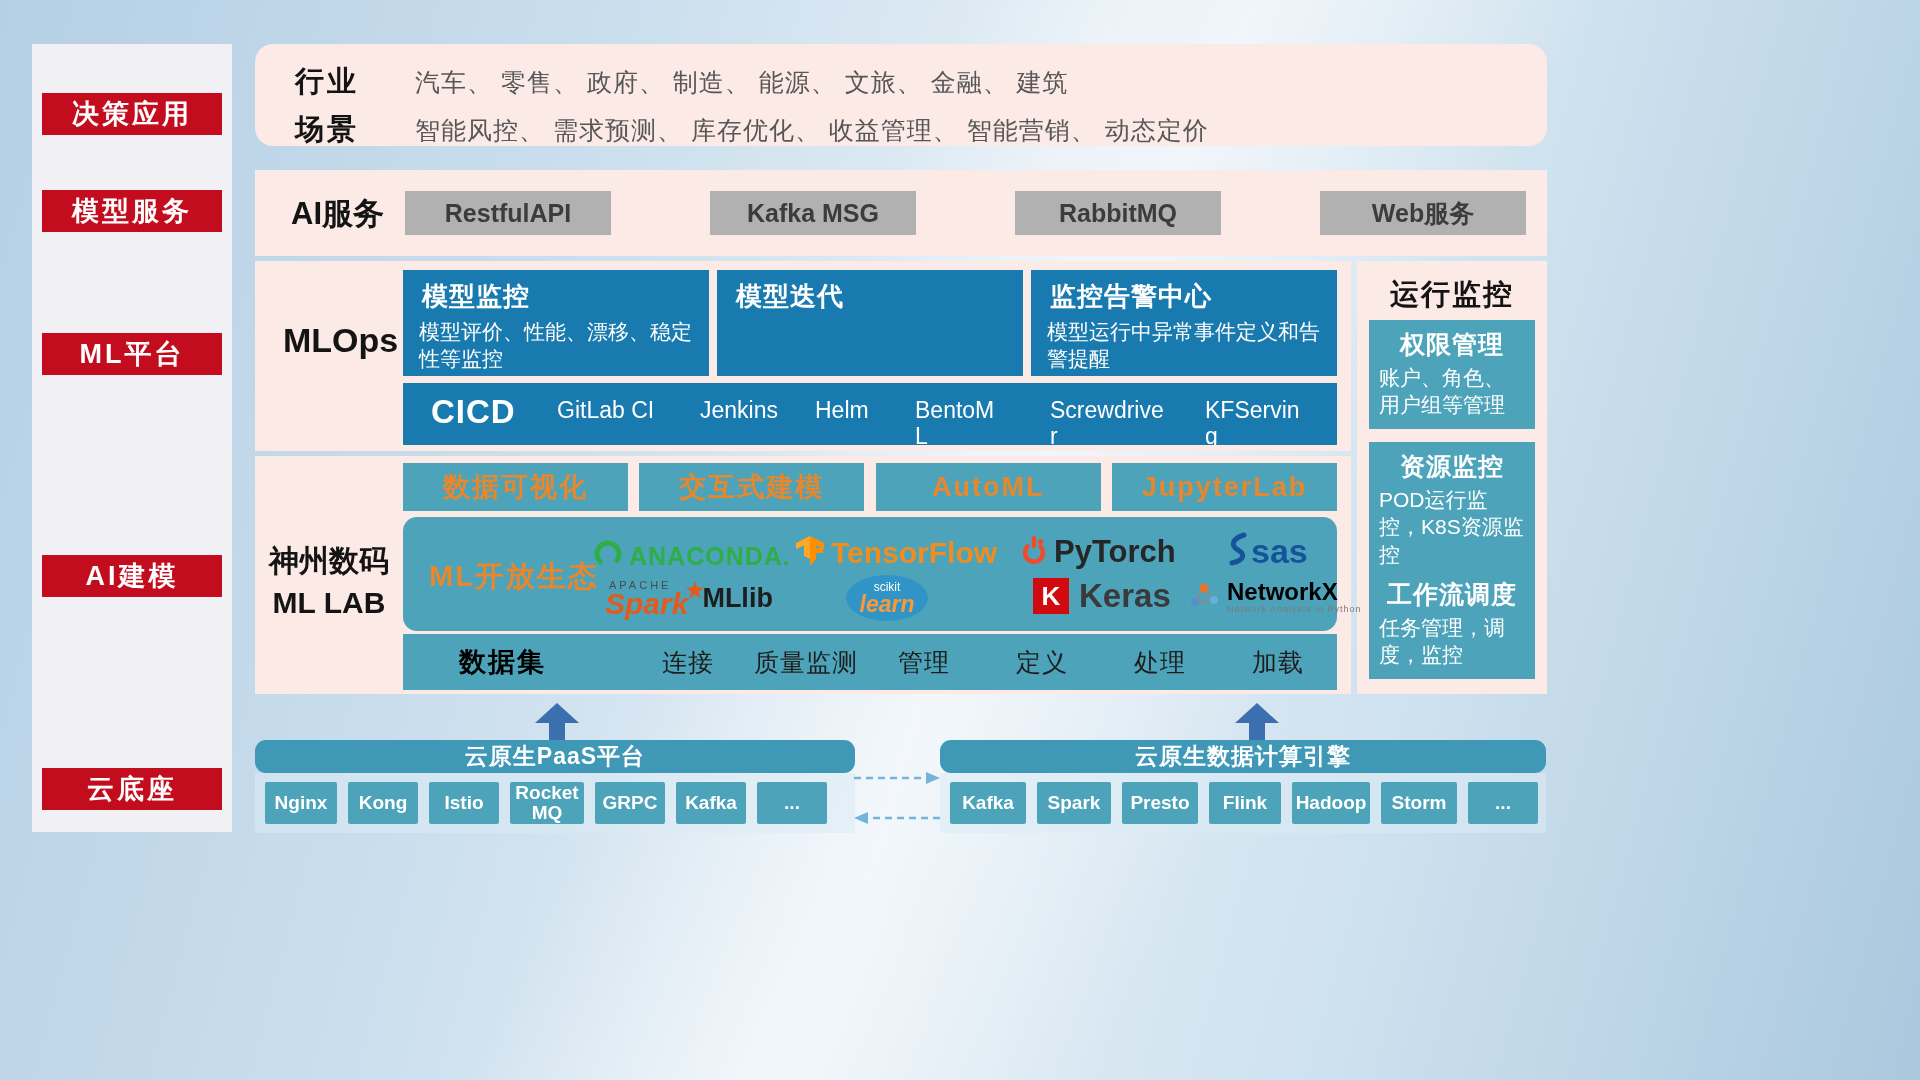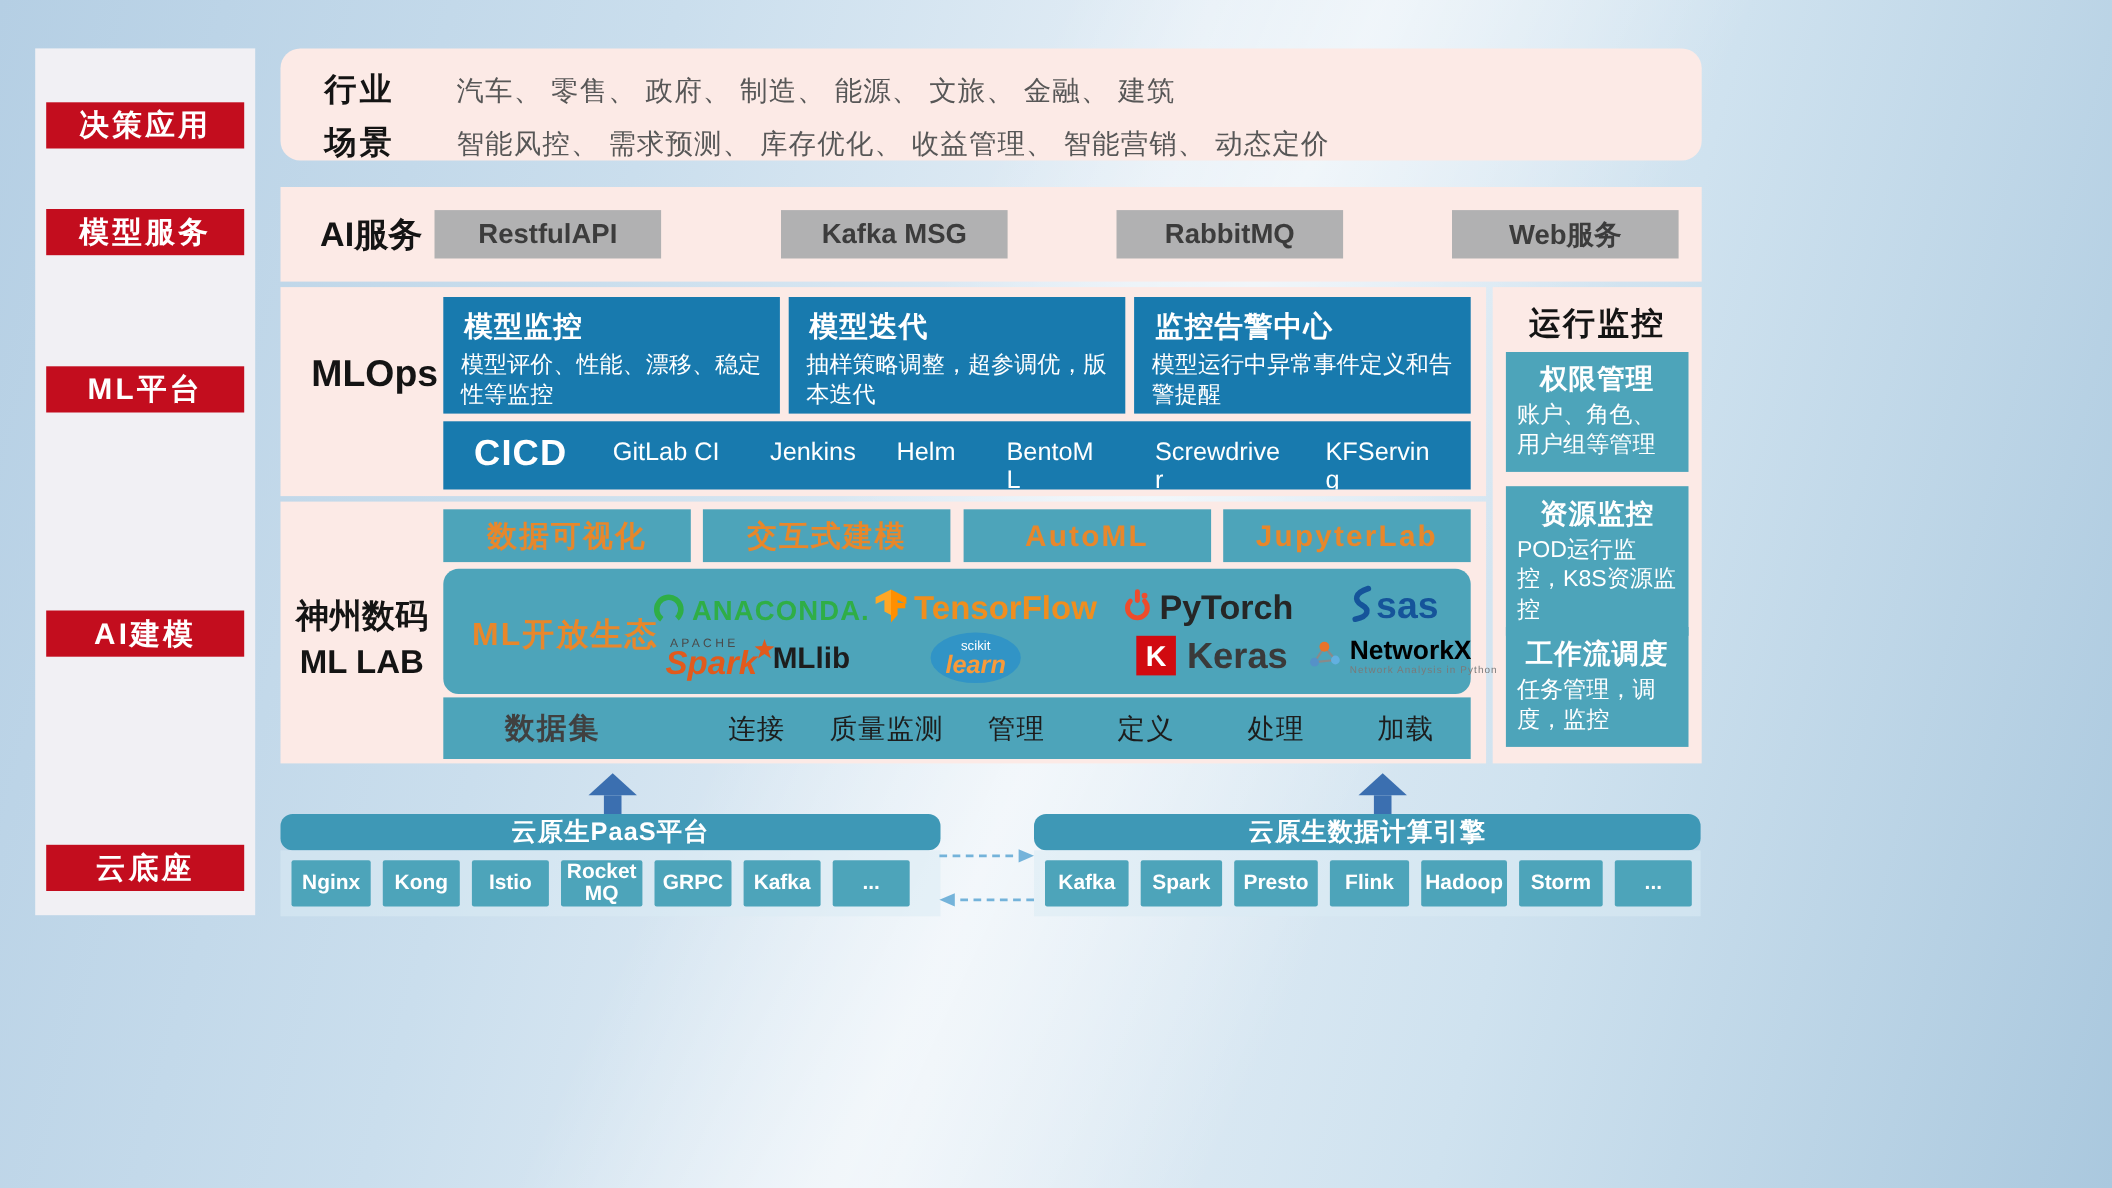--- a/index.html
+++ b/index.html
@@ -85,21 +85,21 @@
   .sk-learn{font-size:23px;font-weight:bold;font-style:italic;color:#f89a3a;}
 
   .keras-k{width:36px;height:36px;background:#d10a10;color:#fff;font-weight:bold;font-size:26px;display:inline-flex;align-items:center;justify-content:center;}
   .keras-text{font-size:33px;font-weight:bold;color:#3a3a3a;margin-left:10px;}
 
   .nx-texts{display:inline-flex;flex-direction:column;margin-left:6px;line-height:1.1;}
   .nx-name{font-size:24px;font-weight:bold;color:#000000;}
   .nx-sub{font-size:9px;color:#7a7a7a;letter-spacing:1px;}
 
   .dataset-bar{position:absolute;left:148px;top:178px;width:934px;height:56px;background:#4da4ba;display:flex;align-items:center;}
-  .ds-label{width:170px;padding-left:56px;font-size:27px;font-weight:bold;color:#404040;letter-spacing:2px;}
+  .ds-label{width:170px;padding-left:56px;font-size:27px;font-weight:bold;color:#000000;letter-spacing:2px;}
   .ds-items{flex:1;display:flex;}
   .ds-item{flex:1;text-align:center;font-size:25px;color:#1d1d1d;letter-spacing:1px;}
 
   
   .up-arrow{position:absolute;width:44px;}
   .up-arrow .head{width:0;height:0;border-left:22px solid transparent;border-right:22px solid transparent;border-bottom:20px solid #3b6fb0;}
   .up-arrow .stem{width:16px;height:18px;background:#3b6fb0;margin:0 auto;}
 
   .bottom-group{position:absolute;top:740px;}
   .group-header{height:33px;background:#3e98b6;color:#fff;font-size:23px;font-weight:bold;display:flex;align-items:center;justify-content:center;letter-spacing:1px;border-radius:11px;}
@@ -129,36 +129,35 @@
       <span class="ind-text">汽车、 零售、 政府、 制造、 能源、 文旅、 金融、 建筑</span>
     </div>
     <div class="ind-row" style="top:66px">
       <span class="ind-label">场景</span>
       <span class="ind-text">智能风控、 需求预测、 库存优化、 收益管理、 智能营销、 动态定价</span>
     </div>
   </section>
 
   <section class="panel sec-ai">
     <div class="ai-label">AI服务</div>
-    <div class="gray-btn" style="left:140px">RestfulAPI</div>
+    <div class="gray-btn" style="left:150px">RestfulAPI</div>
     <div class="gray-btn" style="left:455px">Kafka MSG</div>
     <div class="gray-btn" style="left:760px">RabbitMQ</div>
     <div class="gray-btn" style="left:1065px">Web服务</div>
   </section>
 
   <section class="panel sec-mlops">
     <div class="mlops-label">MLOps</div>
     <div class="cards-row">
       <div class="mlops-card">
         <h4>模型监控</h4>
         <p>模型评价、性能、漂移、稳定性等监控</p>
       </div>
       <div class="mlops-card">
         <h4>模型迭代</h4>
-        <p>抽样策略调整，超参调优，版本迭代</p>
       </div>
       <div class="mlops-card">
         <h4>监控告警中心</h4>
         <p>模型运行中异常事件定义和告警提醒</p>
       </div>
     </div>
     <div class="cicd-bar">
       <span class="cicd-label">CICD</span>
       <span class="cicd-tool" style="left:154px;width:120px">GitLab CI</span>
       <span class="cicd-tool" style="left:297px;width:78px">Jenkins</span>

